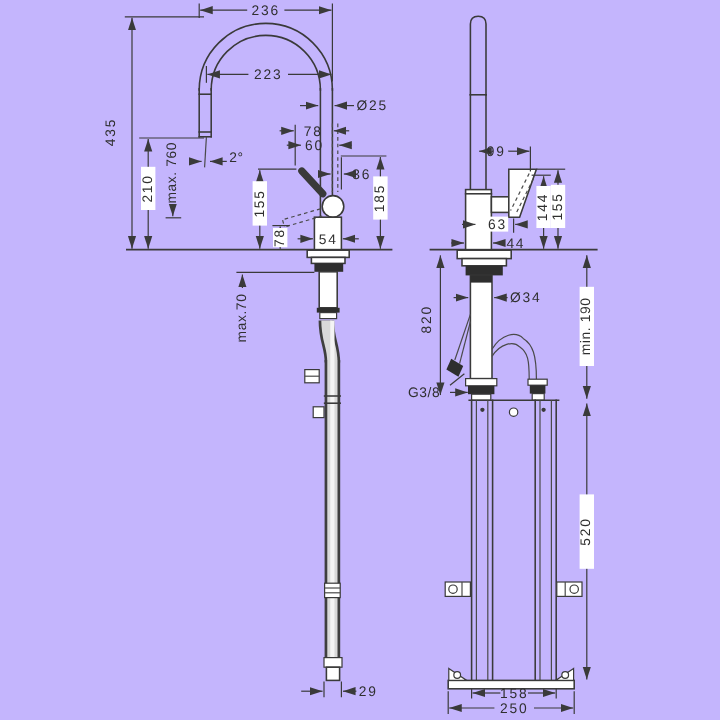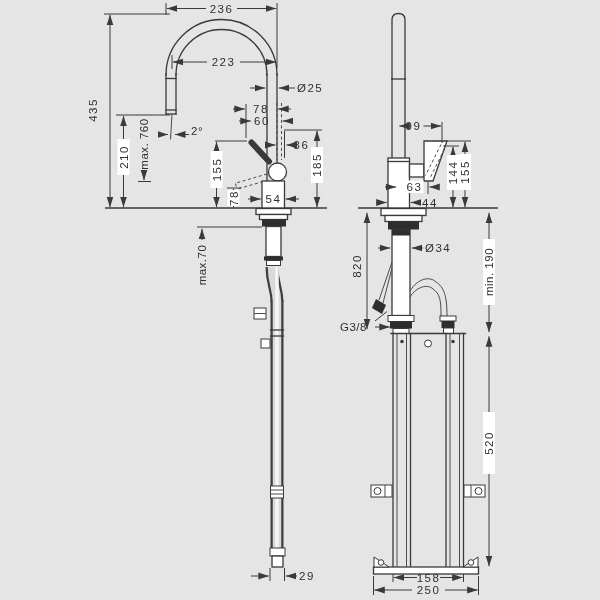--- a/index.html
+++ b/index.html
@@ -1,16 +1,16 @@
 <!DOCTYPE html>
 <html><head>
 <meta charset="utf-8">
 <style>
   html,body{margin:0;padding:0;background:#fff;}
-  #stage{width:600px;height:600px;background:#e5e5e5;position:relative;font-family:"Liberation Sans",sans-serif;}
+  #stage{width:600px;height:600px;background:#c4b5fd;position:relative;font-family:"Liberation Sans",sans-serif;}
   svg{display:block;}
   .ln{stroke:#3a3a3a;stroke-width:1.3;fill:none;stroke-linecap:square;}
   .lnthin{stroke:#4a4a4a;stroke-width:1;fill:none;}
   .deck{stroke:#3a3a3a;stroke-width:1.6;fill:none;}
   .dimln{stroke:#3a3a3a;stroke-width:1;fill:none;}
   .arrE{marker-end:url(#ah);}
   .arrS{marker-start:url(#ah);}
   .dsh{stroke:#4a4a4a;stroke-width:1;fill:none;stroke-dasharray:3 2.6;}
   .dark{fill:#2e2e2e;stroke:none;}
   .wfill{fill:#ffffff;stroke:#3a3a3a;stroke-width:1.3;}

